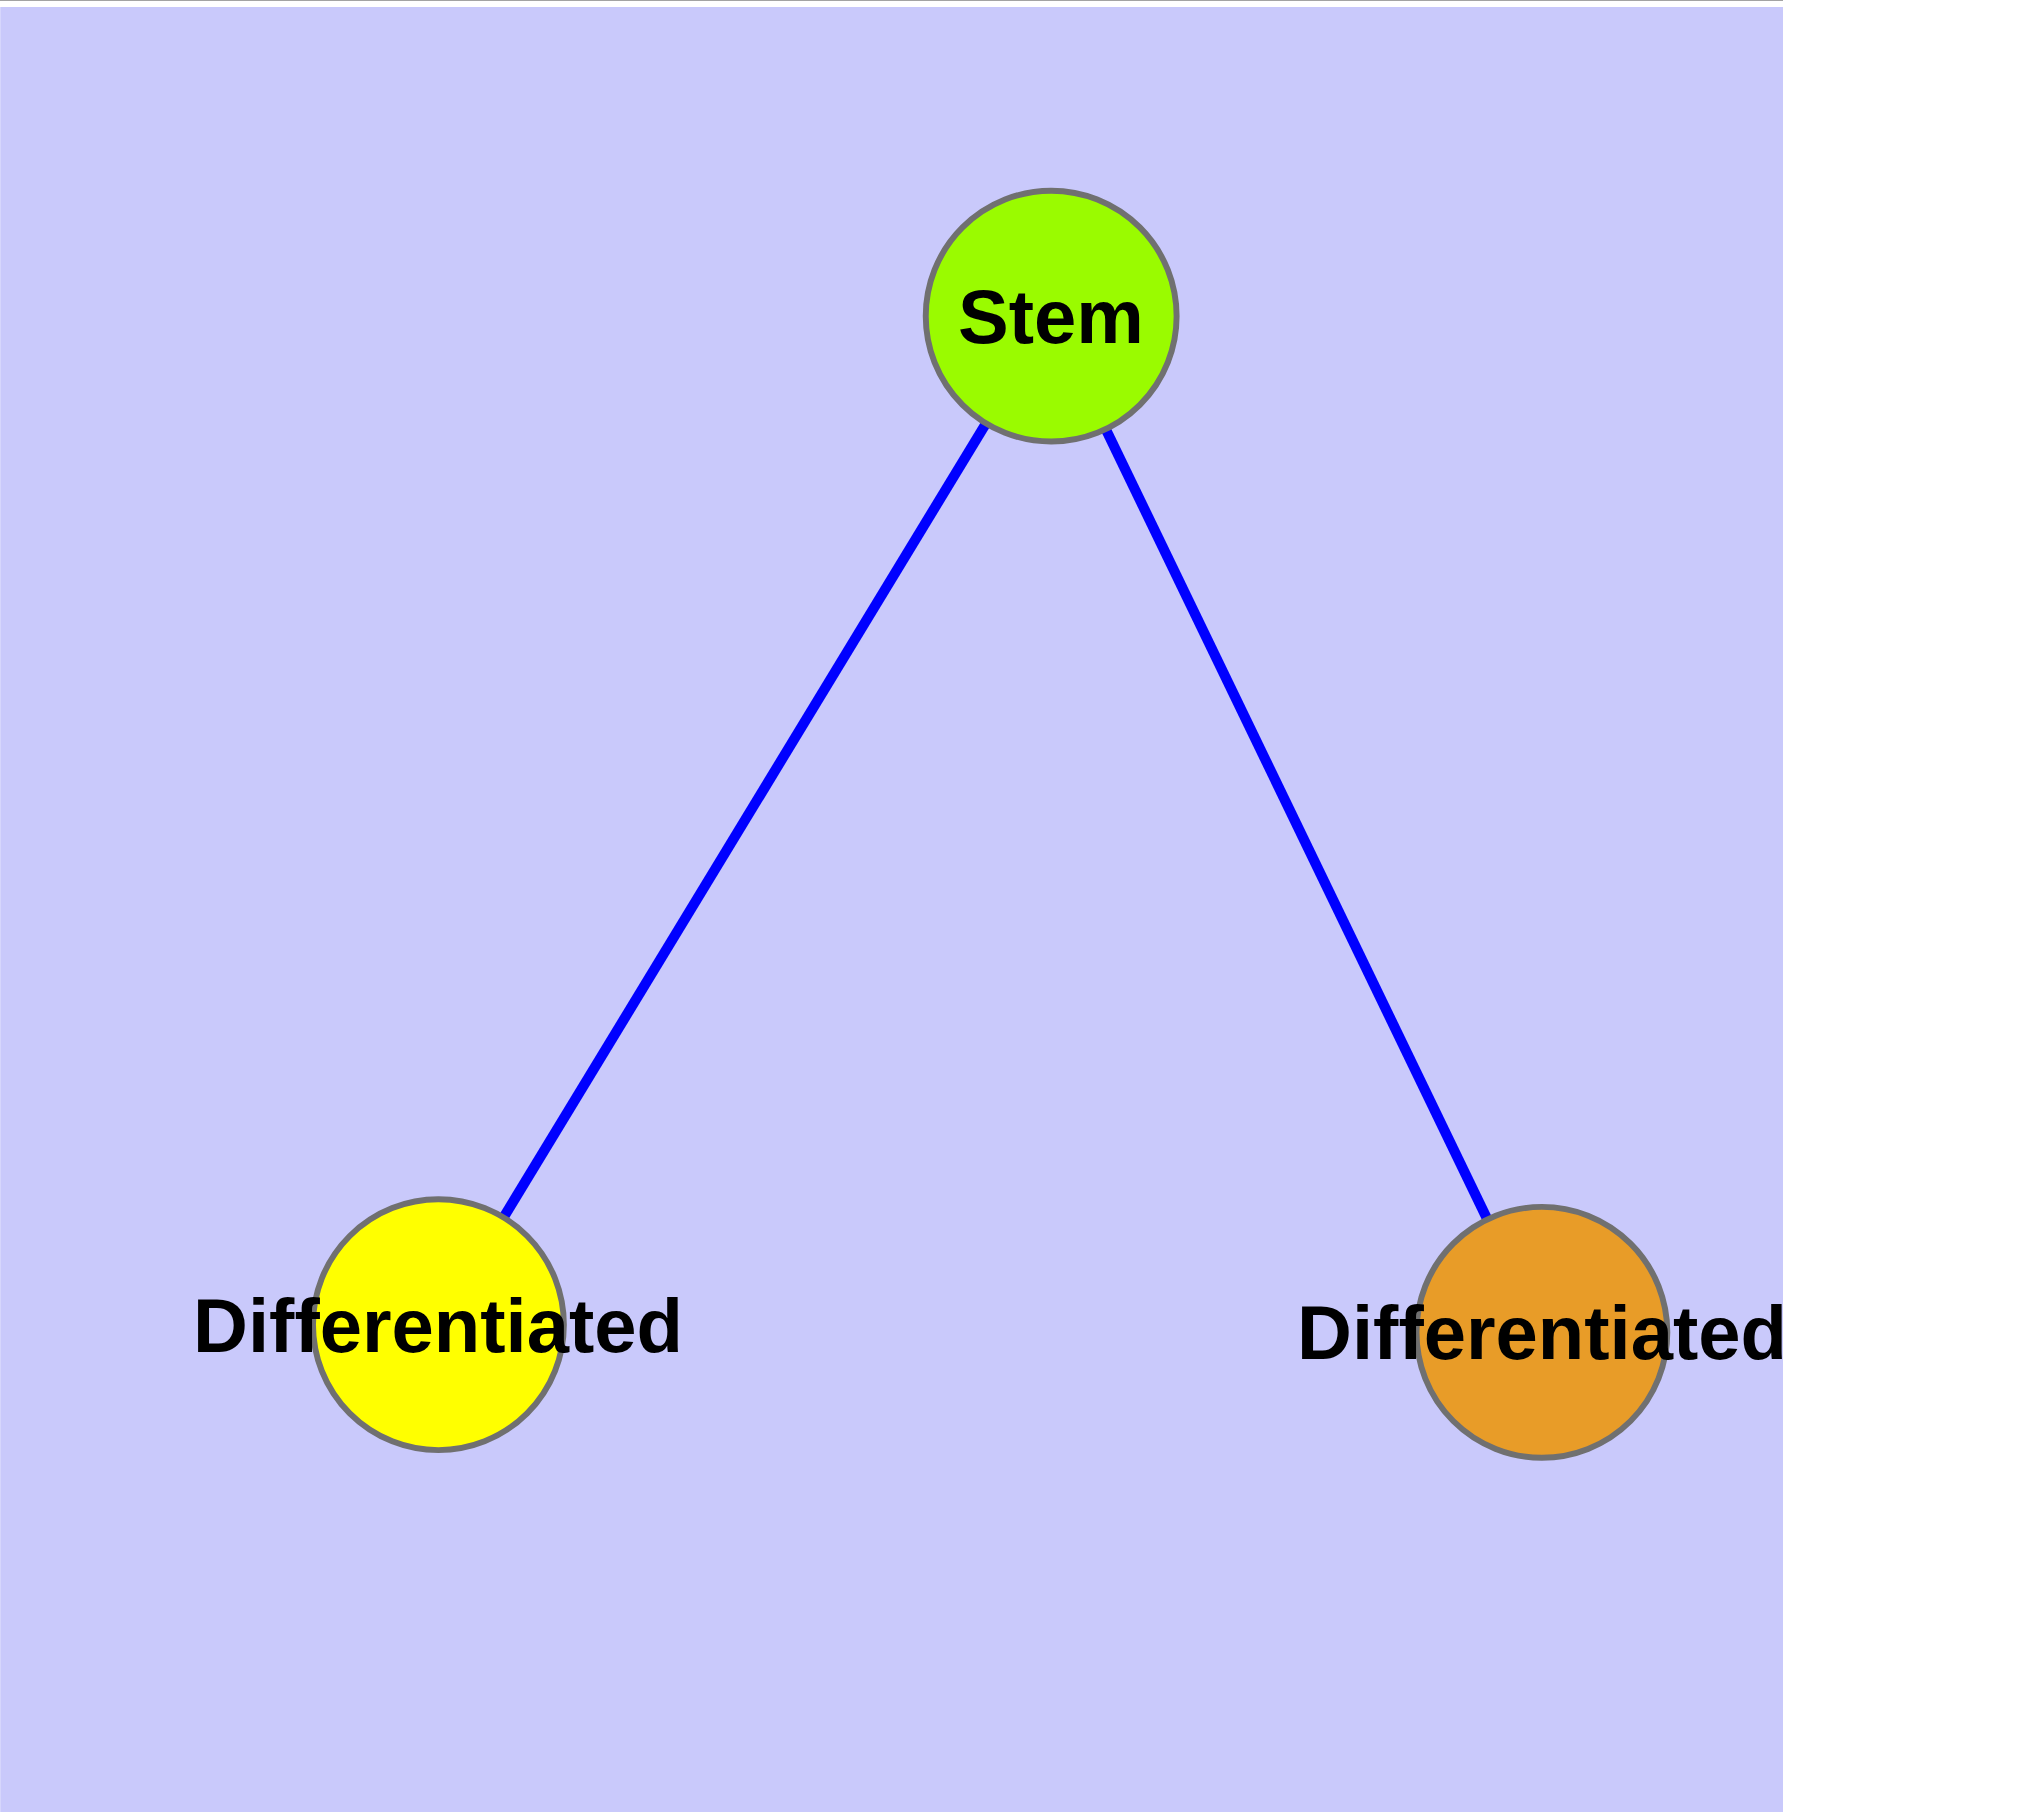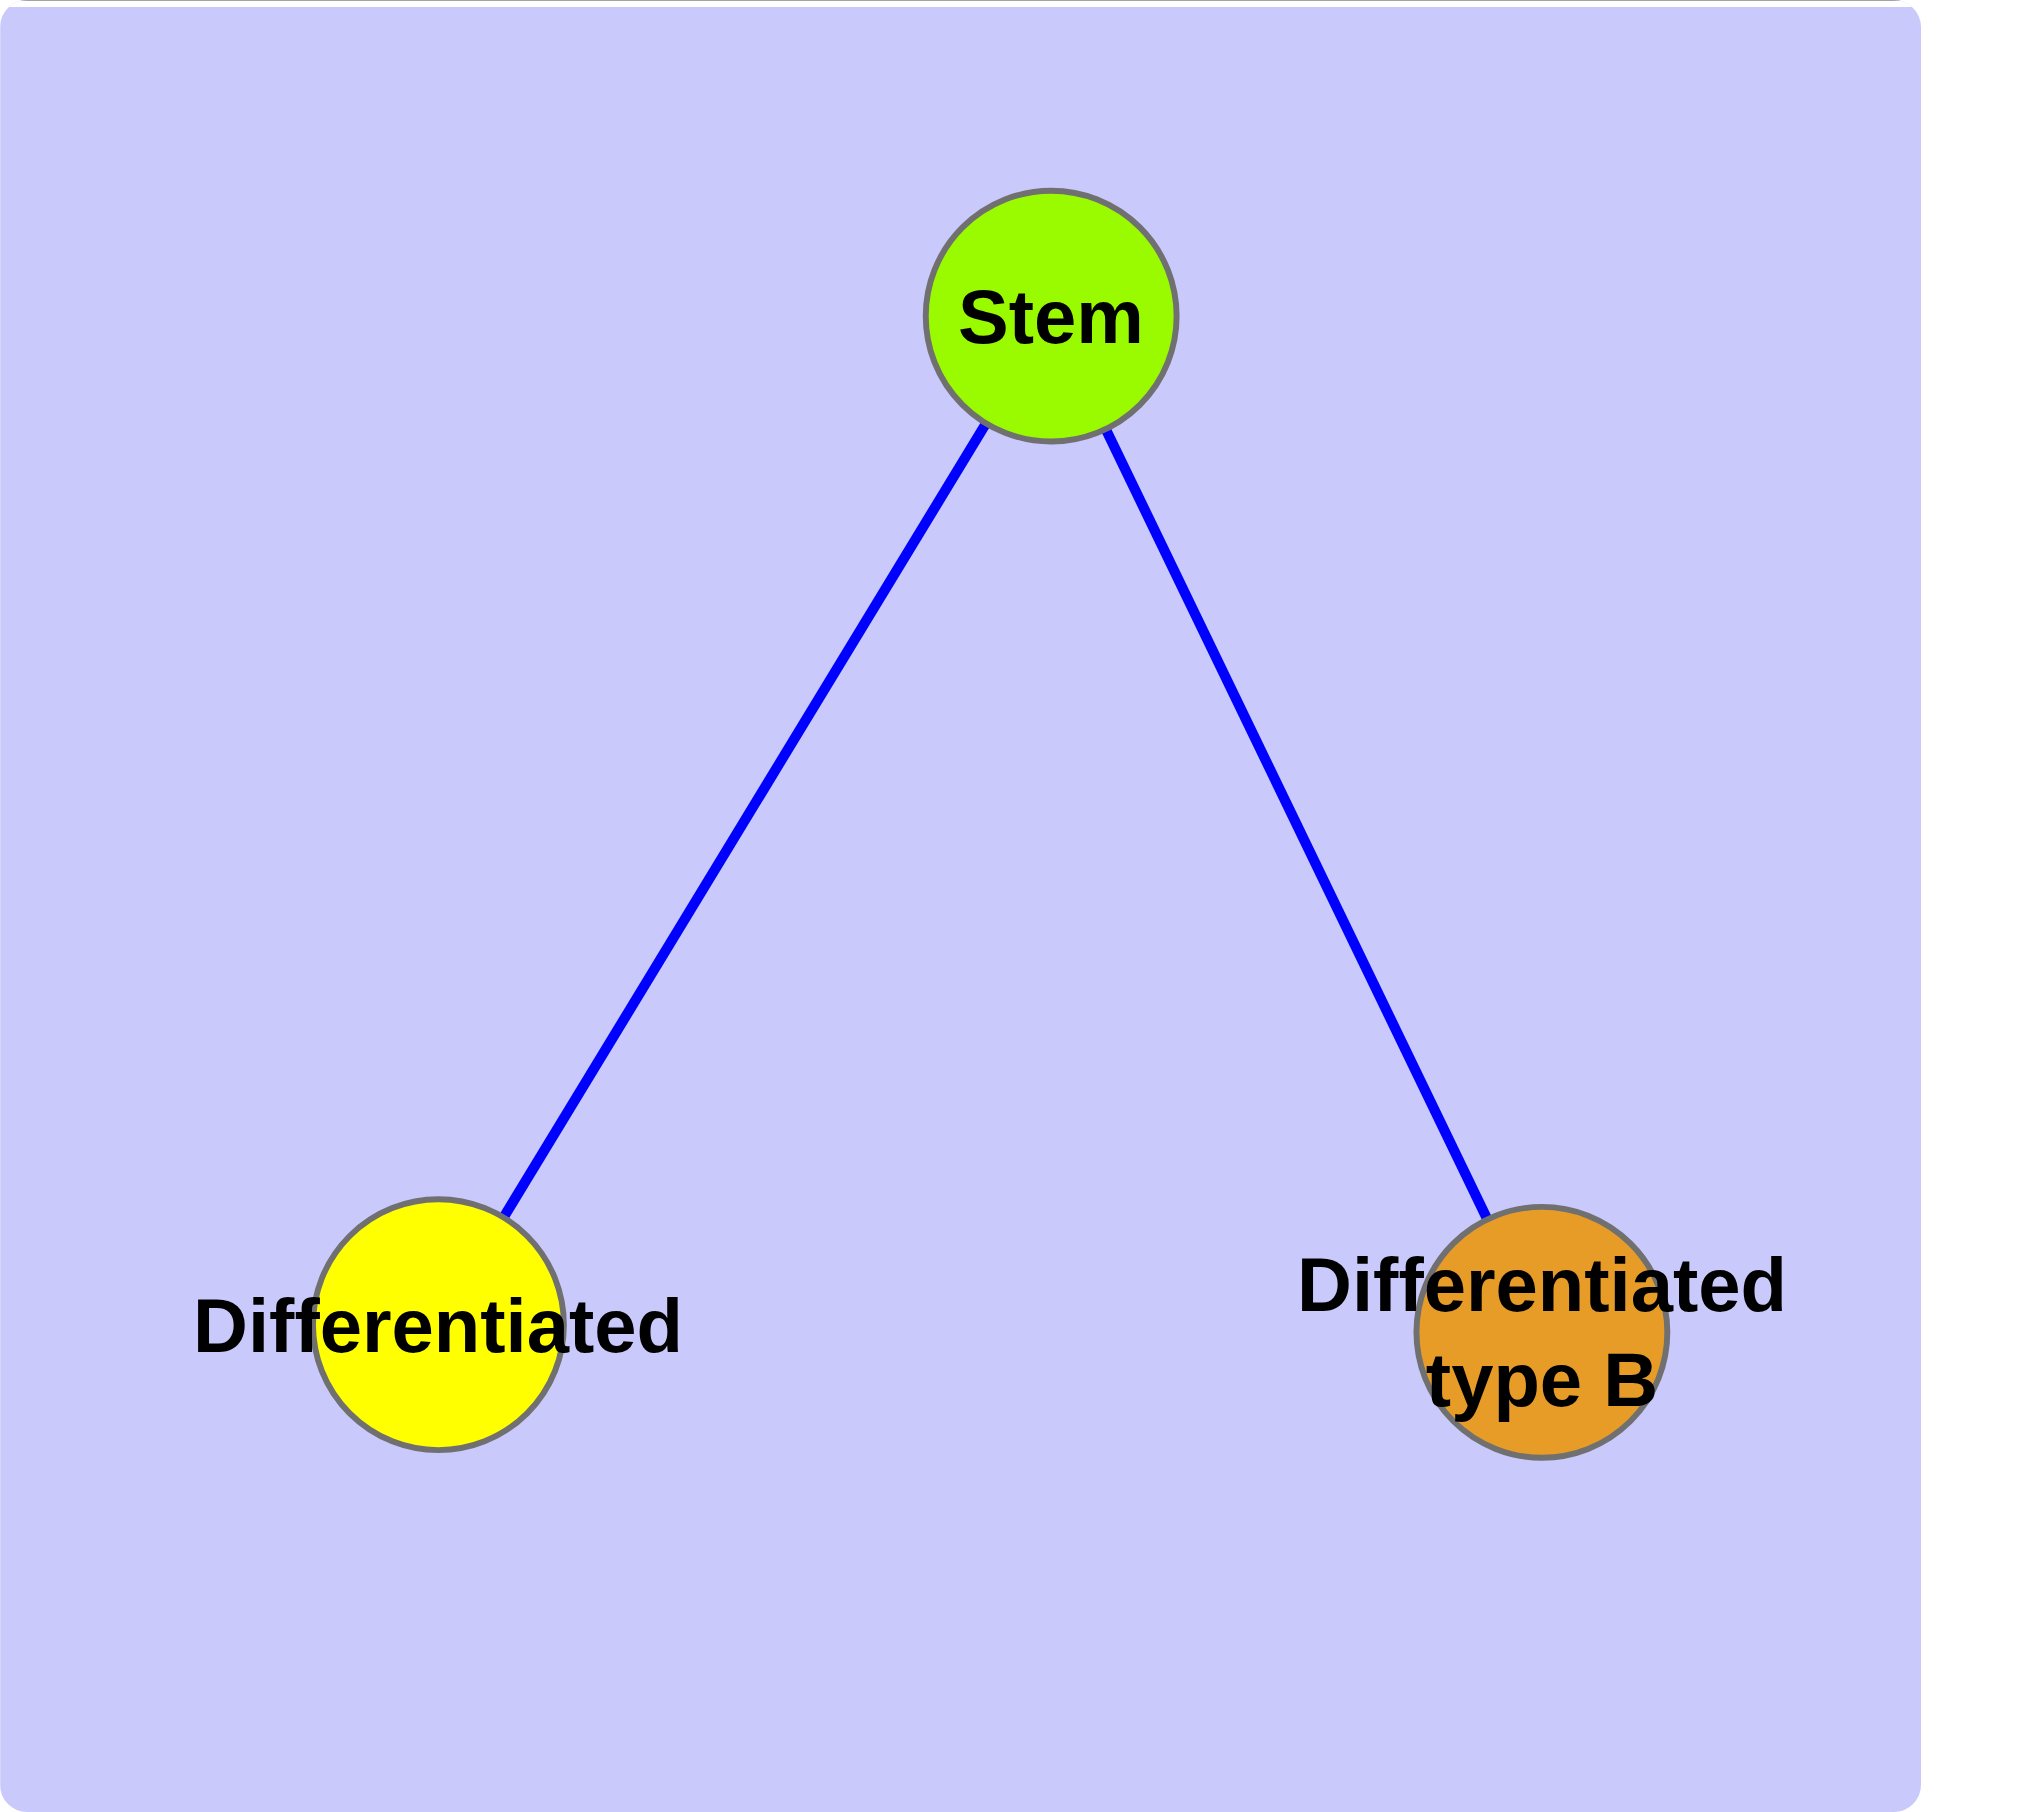--- a/index.html
+++ b/index.html
@@ -1,25 +1,24 @@
 <!DOCTYPE html>
 <html style="font-size:13.6px"><head>
 <meta charset="utf-8">
 <style>
   html, body {
     margin: 0;
     padding: 0;
   }
   .canvas {
     position: relative;
-    width: 1921px;
+    width: 1783px;
     height: 1812px;
     overflow: hidden;
     font-family: "Liberation Sans", sans-serif;
-    border-radius: 27px;
   }
   .graph-svg {
     position: absolute;
     top: 0;
     left: 0;
     display: block;
   }
   .edge {
     stroke-width: 12px;
     fill: none;
@@ -84,17 +83,16 @@
   <div class="node-label label-stem">
     <span>Stem</span>
   </div>
 
   <div class="node-label label-type-a">
     <span>Differentiated</span>
   </div>
 
   <div class="node-label label-type-b">
     <span>Differentiated</span>
-    <span>type B</span>
   </div>
 
 </div>
 
 
 </body></html>

